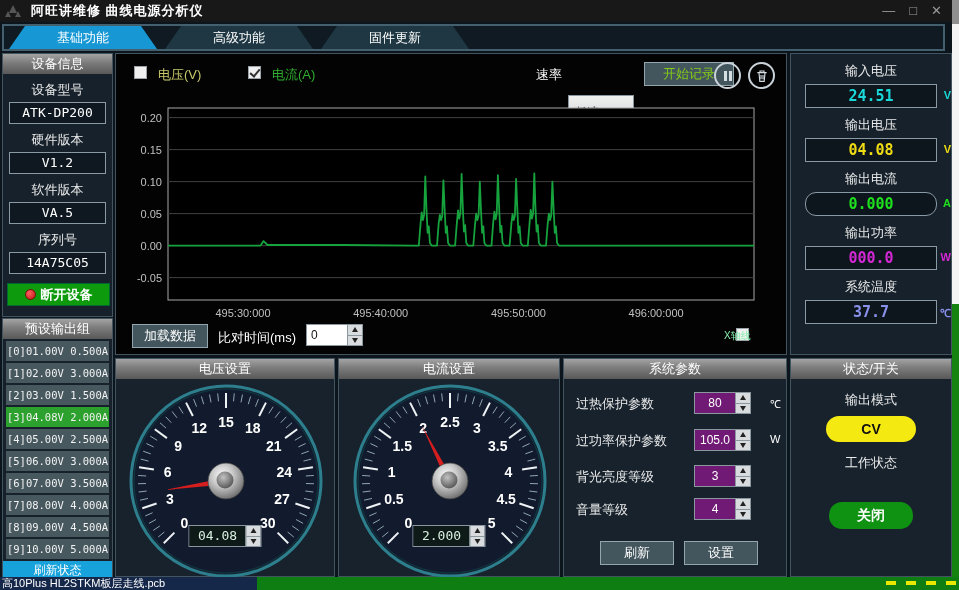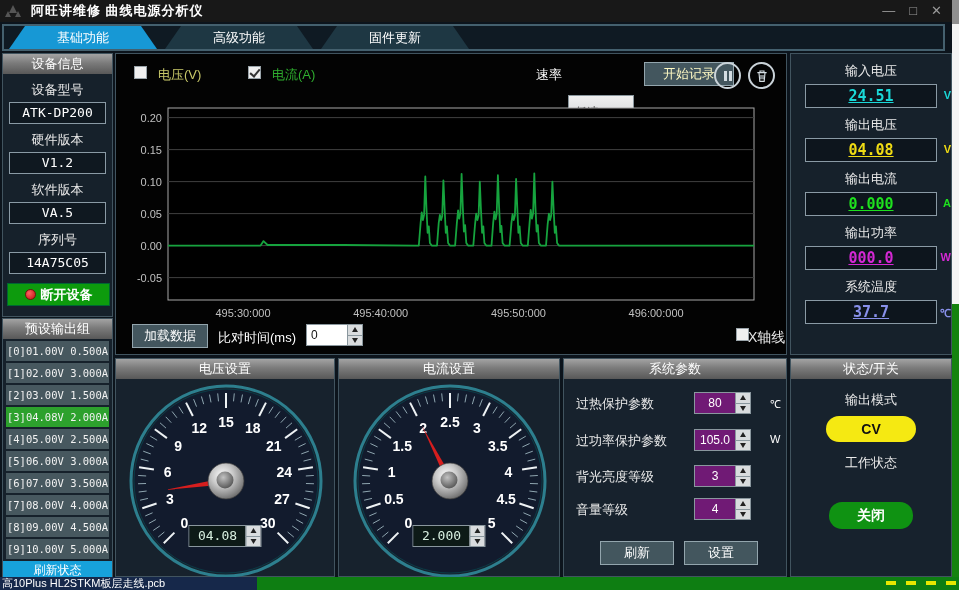--- a/index.html
+++ b/index.html
@@ -42,38 +42,38 @@
   .chart-panel{left:115px;top:53px;width:672px;height:302px;background:#030303;}
   .ctrl-top{position:absolute;left:0;top:0;width:100%;height:38px;}
   .cb{width:13px;height:13px;background:#f0f0f0;border:1px solid #9aa4aa;display:inline-block;position:relative;vertical-align:middle;cursor:pointer;}
   .cb.checked::after{content:"";position:absolute;left:3px;top:0px;width:4px;height:8px;border-right:2px solid #333;border-bottom:2px solid #333;transform:rotate(40deg);}
   .cb-label{font-size:13px;vertical-align:middle;margin-left:5px;}
   .lbl-volt{color:#c9c96a;} .lbl-curr{color:#2fae2f;}
   .rate-label{position:absolute;left:420px;top:12px;color:#fff;font-size:13px;}
   .dropdown{position:absolute;left:452px;top:9px;width:66px;height:22px;background:linear-gradient(#f0f0f0,#c9cdd0);border:1px solid #8a979e;display:flex;align-items:center;justify-content:space-between;padding:16px 6px;cursor:pointer;margin-top:32px;}
   .dropdown .dd-val{color:#111;font-size:12px;}
   .chev{width:7px;height:7px;border-right:2px solid #555;border-bottom:2px solid #555;transform:rotate(45deg);margin-top:-3px;}
-  .start-btn{position:absolute;left:528px;top:8px;width:90px;height:24px;background:#43565e;border:1px solid #93a5ad;color:#fef9c3;font-size:13px;cursor:pointer;}
+  .start-btn{position:absolute;left:528px;top:8px;width:90px;height:24px;background:#43565e;border:1px solid #93a5ad;color:#84cc16;font-size:13px;cursor:pointer;}
   .circle-btn{position:absolute;top:8px;width:27px;height:27px;border:2px solid #c9d2d8;border-radius:50%;background:transparent;display:flex;align-items:center;justify-content:center;cursor:pointer;padding:0;}
   .pause-btn{left:598px;} .trash-btn{left:632px;}
   .chart-svg{position:absolute;left:0;top:40px;}
   .ctrl-bottom{position:absolute;left:0;top:266px;width:100%;height:34px;}
   .load-btn{position:absolute;left:16px;top:4px;width:76px;height:24px;background:#43565e;border:1px solid #93a5ad;color:#fff;font-size:13px;cursor:pointer;}
   .cmp-label{position:absolute;left:102px;top:9px;color:#fff;font-size:13px;}
   .spin{display:inline-flex;height:22px;border:1px solid #8a979e;}
   .spin-val{display:inline-block;background:#fff;color:#111;font-size:12px;line-height:20px;padding:0 4px;min-width:40px;}
   .spin.dark .spin-val{background:#701a75;color:#fff;text-align:center;}
   .spin-btns{display:flex;flex-direction:column;width:15px;}
   .spin-b{flex:1;background:#d9dcde;border-left:1px solid #8a979e;display:flex;align-items:center;justify-content:center;cursor:pointer;}
   .spin-b + .spin-b{border-top:1px solid #8a979e;}
   .tri-up{width:0;height:0;border-left:3.5px solid transparent;border-right:3.5px solid transparent;border-bottom:5px solid #222;}
   .tri-dn{width:0;height:0;border-left:3.5px solid transparent;border-right:3.5px solid transparent;border-top:5px solid #222;}
   .cmp-spin{position:absolute;left:190px;top:4px;}
   .xline-cb{position:absolute;left:620px;top:8px;}
-  .xline-label{position:absolute;left:632px;top:9px;color:#e5e5e5;font-size:14px;}
+  .xline-label{position:absolute;left:608px;top:9px;color:#86efac;font-size:10px;}
 
   
   .gauge-panel{height:219px;top:358px;background:#17222d;}
   .vg{left:115px;width:220px;} .cg{left:338px;width:222px;}
   .gauge-wrap{position:absolute;left:10px;top:22px;}
   .cg .gauge-wrap{left:11px;}
   .gauge-input{position:absolute;left:50%;transform:translateX(-50%);top:166px;display:flex;}
   .gauge-input .spin-val{background:#0d1a17;color:#d8efe0;font-family:"DejaVu Sans Mono",monospace;font-size:13px;min-width:56px;text-align:center;}
 
   
@@ -82,21 +82,21 @@
   .sys-label{position:absolute;left:12px;top:3px;color:#eaeaea;font-size:13px;}
   .sys-spin{position:absolute;left:130px;top:0;}
   .sys-unit{position:absolute;left:206px;top:4px;color:#fff;font-size:11px;}
   .sys-btn{position:absolute;top:182px;width:74px;height:24px;background:#43565e;border:1px solid #93a5ad;color:#fff;font-size:13px;cursor:pointer;}
   .sys-refresh{left:36px;} .sys-set{left:120px;}
 
   
   .basic-panel{left:790px;top:53px;width:162px;height:302px;}
   .ro-label{color:#eaeaea;font-size:13px;text-align:center;margin-top:8px;}
   .ro-boxrow{position:relative;margin:4px 14px 0 14px;}
-  .ro-box{height:24px;border:1px solid #8a9aa5;background:#0d151d;text-align:center;line-height:22px;font-size:15px;font-weight:bold;font-family:"DejaVu Sans Mono",monospace;text-decoration:underline;}
+  .ro-box{height:24px;border:1px solid #8a9aa5;background:#0d151d;text-align:center;line-height:22px;font-size:15px;font-weight:bold;font-family:"DejaVu Sans Mono",monospace;}
   .ro-unit{position:absolute;right:-14px;top:5px;font-size:11px;font-weight:bold;}
 
   
   .status-panel{left:790px;top:358px;width:162px;height:219px;background:#17222d;}
   .st-label{color:#eaeaea;font-size:13px;text-align:center;margin-top:12px;}
   .pill{display:block;border:none;border-radius:13px;font-size:14px;font-weight:bold;cursor:pointer;}
   .cv-pill{margin:7px auto 0 auto;width:90px;height:26px;background:#f5e912;color:#111;}
   .ok-row{display:flex;align-items:center;justify-content:center;margin-top:8px;gap:6px;}
   .ok-pill{width:76px;height:26px;background:#149114;color:#fff;margin:0;}
   .close-pill{margin:30px auto 15px auto;width:84px;height:27px;background:#0f9212;color:#fff;}
@@ -501,21 +501,21 @@
           <div class="ro-box" style="color: rgb(26, 216, 216);">24.51</div>
           <span class="ro-unit" style="color: rgb(26, 216, 216);">V</span>
         </div>
         <div class="ro-label">输出电压</div>
         <div class="ro-boxrow">
           <div class="ro-box" style="color: rgb(240, 220, 20);">04.08</div>
           <span class="ro-unit" style="color: rgb(240, 220, 20);">V</span>
         </div>
         <div class="ro-label">输出电流</div>
         <div class="ro-boxrow">
-          <div class="ro-box" style="color: rgb(30, 224, 30);">0.000</div>
+          <div class="ro-box" style="color: rgb(30, 224, 30); border-radius: 11px;">0.000</div>
           <span class="ro-unit" style="color: rgb(30, 224, 30);">A</span>
         </div>
         <div class="ro-label">输出功率</div>
         <div class="ro-boxrow">
           <div class="ro-box" style="color: rgb(212, 40, 212);">000.0</div>
           <span class="ro-unit" style="color: rgb(212, 40, 212);">W</span>
         </div>
         <div class="ro-label">系统温度</div>
         <div class="ro-boxrow">
           <div class="ro-box" style="color: rgb(136, 144, 234);">37.7</div>

